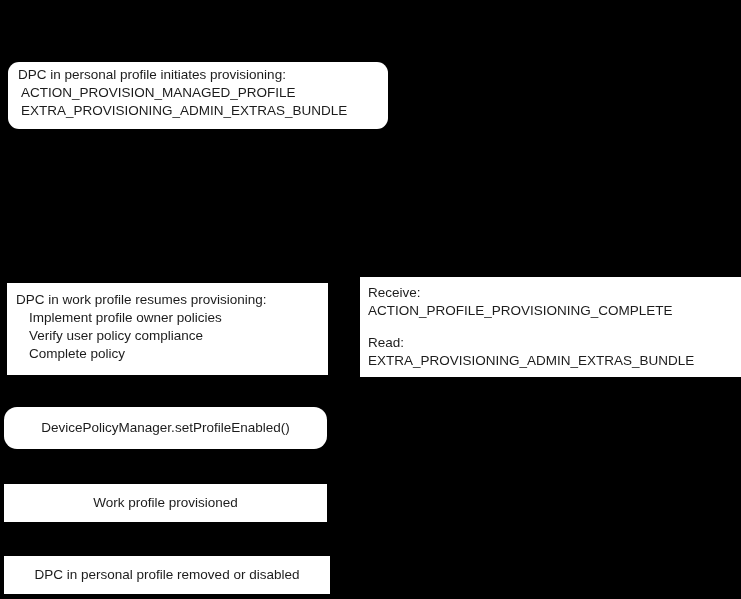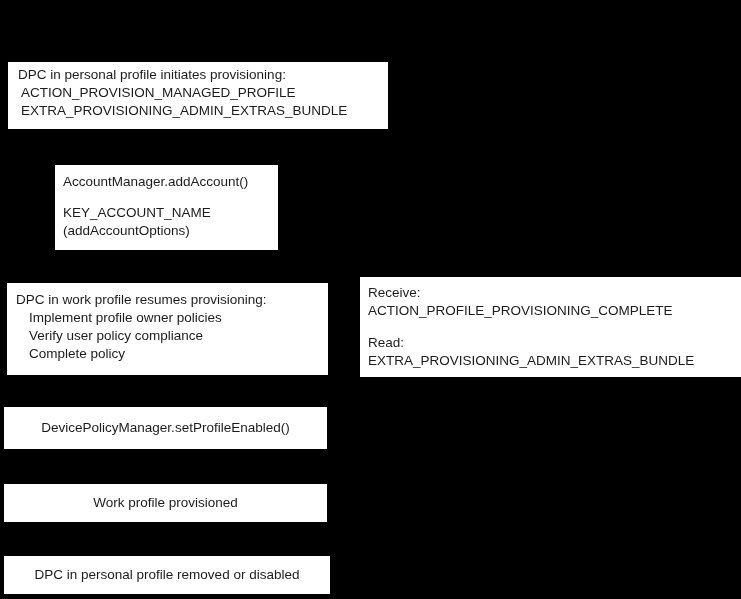--- a/index.html
+++ b/index.html
@@ -35,47 +35,42 @@
     align-items: center;
     justify-content: center;
     text-align: center;
   }
 </style>
 </head>
 <body>
 
 <div class="canvas">
 
-  <div class="node" style="left:8px; top:62px; width:380px; height:67px; padding:4px 8px 0 10px;">
+  <div class="node" style="left:8px; top:62px; width:380px; height:67px; padding:4px 8px 0 10px;border-radius:11px;">
     <div class="line">DPC in personal profile initiates provisioning:</div>
     <div class="line indent-sm">ACTION_PROVISION_MANAGED_PROFILE</div>
     <div class="line indent-sm">EXTRA_PROVISIONING_ADMIN_EXTRAS_BUNDLE</div>
   </div>
 
-  <div class="node" style="left:55px; top:165px; width:223px; height:85px; padding:8px 6px 0 8px;">
-    <div class="line">AccountManager.addAccount()</div>
-    <div class="line para-gap">KEY_ACCOUNT_NAME</div>
-    <div class="line">(addAccountOptions)</div>
-  </div>
 
   <div class="node" style="left:7px; top:283px; width:321px; height:92px; padding:8px 6px 16px 9px;">
     <div class="line">DPC in work profile resumes provisioning:</div>
     <div class="line indent-md">Implement profile owner policies</div>
     <div class="line indent-md">Verify user policy compliance</div>
     <div class="line indent-md">Complete policy</div>
   </div>
 
   <div class="node" style="left:360px; top:277px; width:422px; height:100px; padding:7px 4px 0 8px;">
     <div class="line">Receive:</div>
     <div class="line">ACTION_PROFILE_PROVISIONING_COMPLETE</div>
     <div class="line para-gap-lg">Read:</div>
     <div class="line">EXTRA_PROVISIONING_ADMIN_EXTRAS_BUNDLE</div>
   </div>
 
-  <div class="node centered" style="left:4px; top:407px; width:323px; height:42px;">
+  <div class="node centered" style="left:4px; top:407px; width:323px; height:42px;border-radius:13px;">
     <div class="line">DevicePolicyManager.setProfileEnabled()</div>
   </div>
 
   <div class="node centered" style="left:4px; top:556px; width:326px; height:38px;">
     <div class="line">DPC in personal profile removed or disabled</div>
   </div>
 
   <div class="node centered" style="left:4px; top:484px; width:323px; height:38px;">
     <div class="line">Work profile provisioned</div>
   </div>

